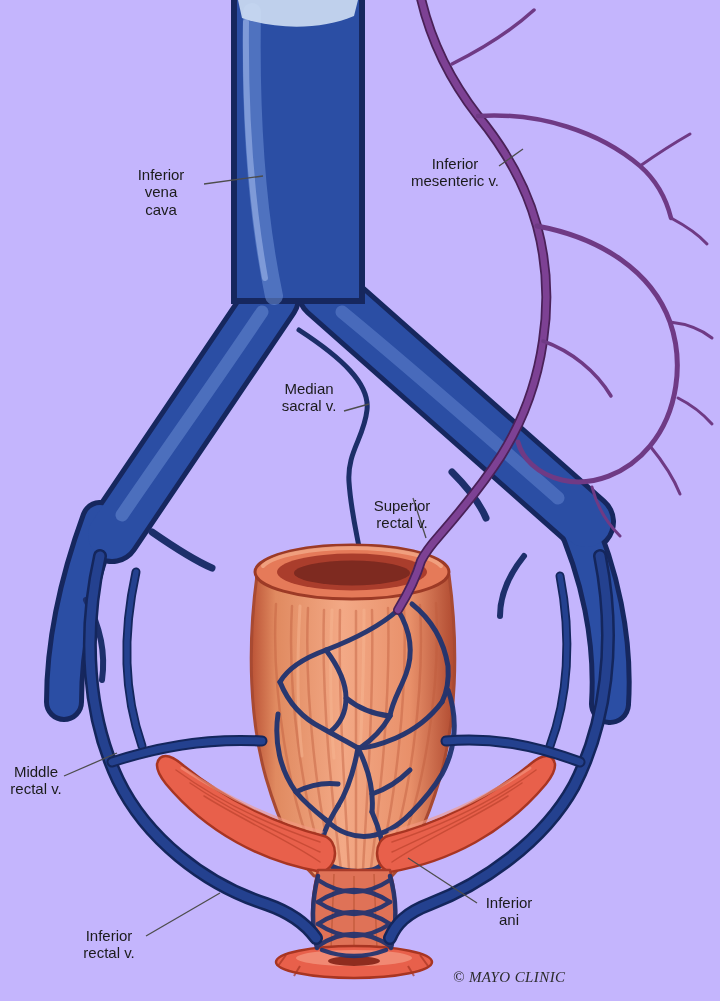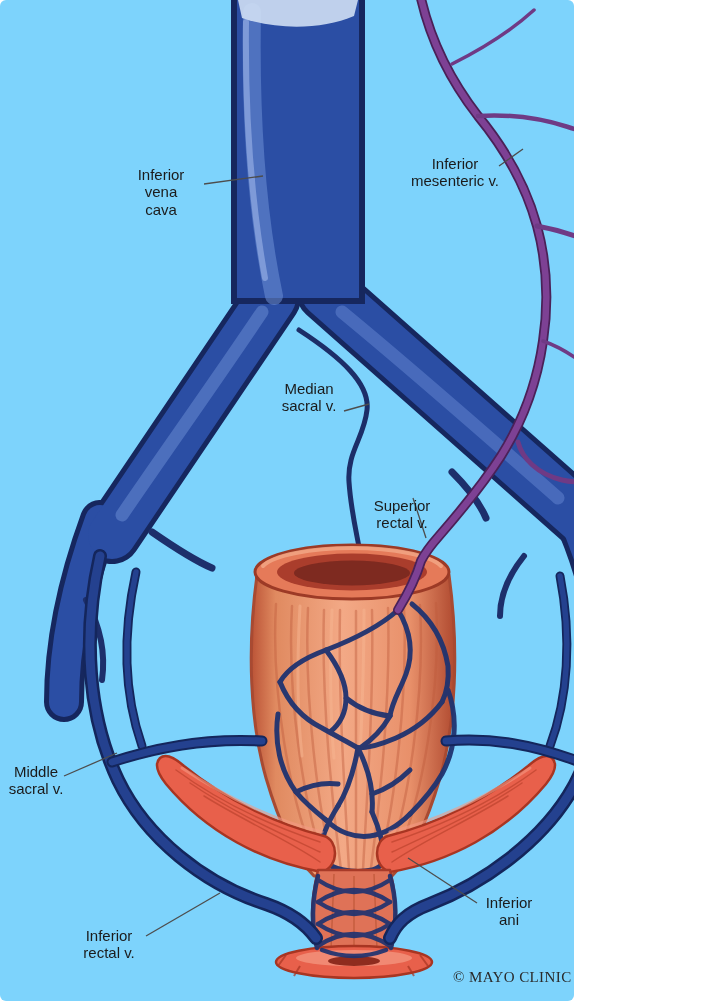--- a/index.html
+++ b/index.html
@@ -1,27 +1,27 @@
 <!DOCTYPE html>
 <html><head>
 <meta charset="utf-8">
 <style>
   html,body{margin:0;padding:0;background:#ffffff;}
   .figure{
-    position:relative;width:574px;height:1001px;background:#7dd3fc;
-    overflow:hidden;font-family:"Liberation Sans",sans-serif;border-radius:6px;
+    position:relative;width:720px;height:1001px;background:#c4b5fd;
+    overflow:hidden;font-family:"Liberation Sans",sans-serif;
   }
   .art{position:absolute;left:0;top:0;}
   .label{
     position:absolute;font-size:15px;line-height:1.16;color:#1b1b1b;
     white-space:pre-line;text-align:center;
   }
   .credit{
     position:absolute;font-family:"Liberation Serif",serif;font-size:15px;
-    letter-spacing:0.4px;color:#2a2a2a;white-space:nowrap;
+    letter-spacing:0.4px;color:#2a2a2a;white-space:nowrap;font-style:italic;
   }
 </style>
 </head>
 <body>
 
 <div class="figure">
 
   <svg class="art" width="720" height="1001" viewBox="0 0 720 1001" xmlns="http://www.w3.org/2000/svg">
     <defs>
       <linearGradient id="rectumGrad" x1="0" y1="0" x2="1" y2="0">
@@ -209,21 +209,21 @@
   <div class="label" style="left:396px;top:155px;width:118px;">Inferior
 mesenteric v.</div>
 
   <div class="label" style="left:272px;top:380px;width:74px;">Median
 sacral v.</div>
 
   <div class="label" style="left:360px;top:461px;width:84px;margin-top:36px;">Superior
 rectal v.</div>
 
   <div class="label" style="left:4px;top:763px;width:64px;">Middle
-sacral v.</div>
+rectal v.</div>
 
   <div class="label" style="left:72px;top:927px;width:74px;">Inferior
 rectal v.</div>
 
   <div class="label" style="left:477px;top:894px;width:64px;">Inferior
 ani</div>
 
   <div class="credit" style="left:453px;top:969px;">© MAYO CLINIC</div>
 
 </div>

